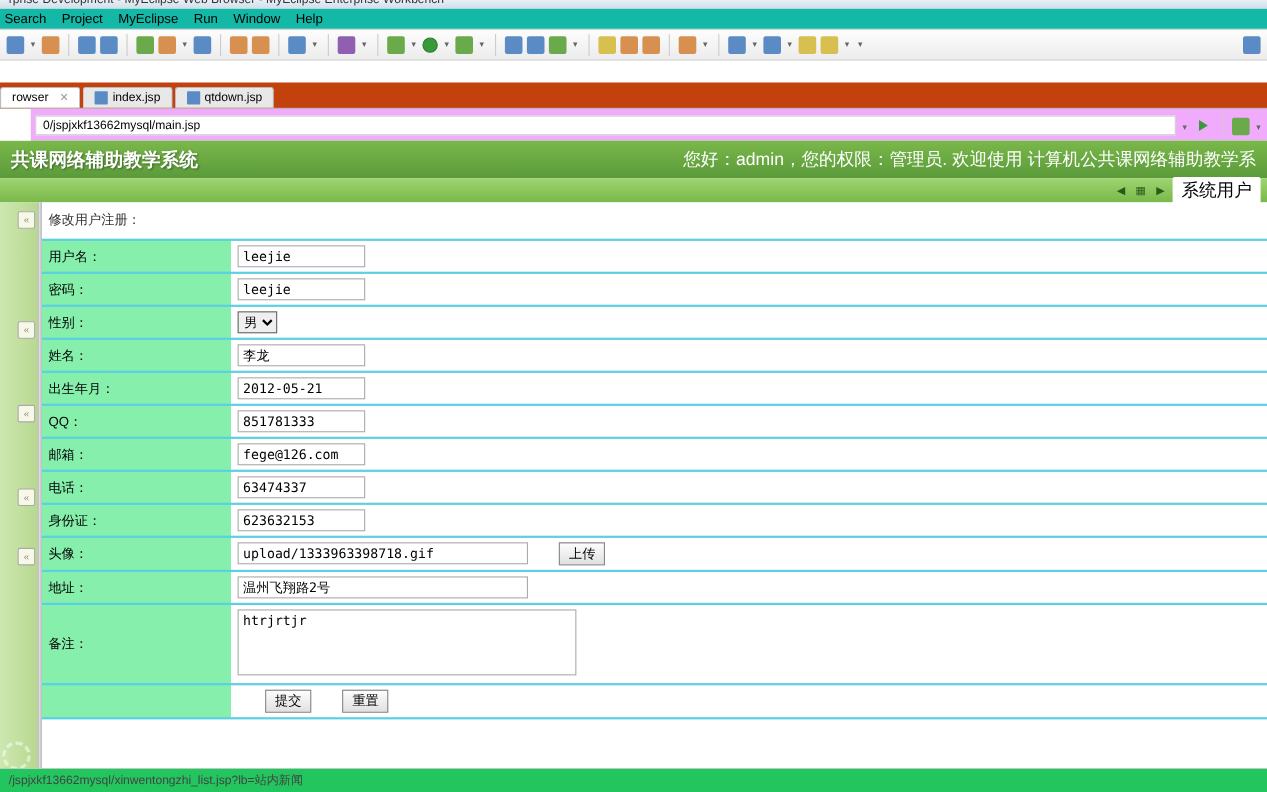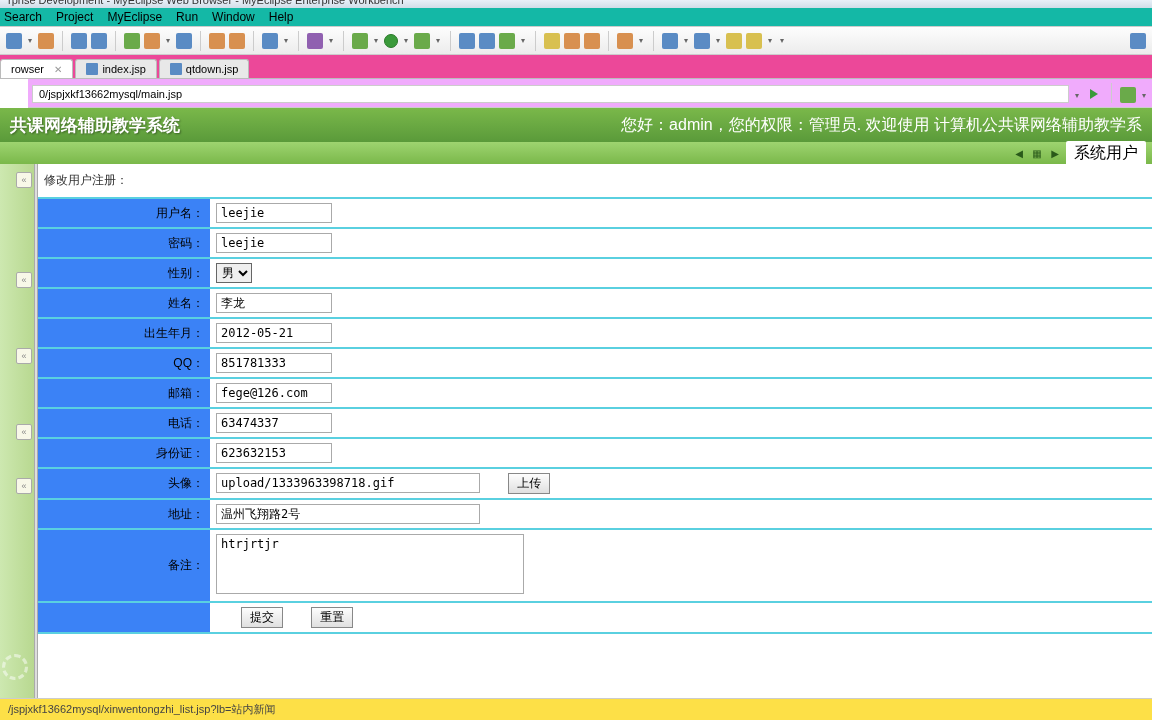--- a/index.html
+++ b/index.html
@@ -9,21 +9,21 @@
 .menu-bar { background: #14b8a6; padding: 2px 4px; border-bottom: 1px solid #ccc; display: flex; gap: 14px; }
 .menu-bar span { cursor: default; }
 
 .toolbar { background: linear-gradient(#fdfdfd,#ececec); border-bottom: 1px solid #ccc; height: 28px; display: flex; align-items: center; padding: 0 6px; gap: 4px; }
 .tb-sep { width:1px; height:20px; background:#ccc; margin:0 4px; }
 .tb-icon { width:16px; height:16px; display:inline-block; border-radius:2px; position:relative; }
 .tb-drop { width:8px; height:16px; display:inline-flex; align-items:center; justify-content:center; color:#666; font-size:8px; }
 .ico-blue{background:#5a8bc4;} .ico-orange{background:#d89050;} .ico-green{background:#6aaa4a;} .ico-yellow{background:#d8c050;} .ico-purple{background:#9060b0;}
 .green-circle{width:14px;height:14px;border-radius:50%;background:#3a9a3a;border:1px solid #2a7a2a;}
 
-.tabs { background:#ec4899; border-bottom:1px solid #bbb; display:flex; height:24px; align-items:flex-end; }
+.tabs { background:#c2410c; border-bottom:1px solid #bbb; display:flex; height:24px; align-items:flex-end;margin-top:20px; }
 .tab { background:#e8e8e8; border:1px solid #bbb; border-bottom:none; padding:3px 10px; margin-right:2px; display:flex; align-items:center; gap:4px; border-radius:3px 3px 0 0; font-size:11px; }
 .tab.active{background:#fff;}
 .tab .x{color:#999;font-size:10px;margin-left:6px;}
 .tab-ico{width:12px;height:12px;display:inline-block;background:#5a8bc4;border-radius:1px;}
 
 .addr-bar { background:#f0abfc; border-bottom:1px solid #ccc; padding:4px; display:flex; align-items:flex-end; gap:4px;margin-left:28px; }
 .addr-input { flex:1; border:1px solid #ccc; padding:2px 6px; font-size:11px; background:#fff; }
 .addr-btn { width:18px; height:18px; display:flex; align-items:center; justify-content:center; }
 .play-tri{width:0;height:0;border-left:8px solid #3a9a3a;border-top:5px solid transparent;border-bottom:5px solid transparent;}
 
@@ -41,29 +41,29 @@
 .sidebar-deco{position:absolute;bottom:8px;left:2px;width:30px;height:40px;opacity:.5;}
 .gear{width:26px;height:26px;border:3px dashed #fff;border-radius:50%;}
 
 .sidebar-divider { width:4px; background:#ddd; border-left:1px solid #aaa; border-right:1px solid #aaa; }
 
 .content { flex:1; background:#fff; overflow:auto; }
 .section-title { padding:8px 6px; font-size:12px; color:#333; }
 .form-table { width:100%; border-collapse:collapse; }
 .form-table td { border-top:2px solid #5ad0e0; border-bottom:2px solid #5ad0e0; padding:4px 6px; font-size:12px; }
 .form-table tr:first-child td { border-top:2px solid #5ad0e0; }
-.label-cell { width:172px; background:#3b82f6;text-align:right; }
+.label-cell { width:172px; background:#86efac; }
 .input-cell { background:#fff; }
 .txt { border:1px solid #aaa; padding:2px 4px; font-size:12px; font-family:"SimSun",monospace; width:116px; }
 .txt-wide { width:264px; }
 .sel { border:1px solid #666; font-size:12px; padding:1px; }
 .ta { border:1px solid #aaa; width:308px; height:60px; font-size:12px; font-family:"SimSun",monospace; padding:2px 4px; resize:none; }
 .btn { border:1px solid #888; background:linear-gradient(#fdfdfd,#e0e0e0); padding:1px 8px; font-size:12px; cursor:pointer;margin-left:25px; }
 
-.status-bar { position:fixed; bottom:0; left:0; right:0; height:22px; background:#fde047; border-top:1px solid #ccc; padding:3px 8px; font-size:11px; color:#444; display:flex; align-items:center; }
+.status-bar { position:fixed; bottom:0; left:0; right:0; height:22px; background:#22c55e; border-top:1px solid #ccc; padding:3px 8px; font-size:11px; color:#444; display:flex; align-items:center; }
 .content::-webkit-scrollbar{width:16px;} .content::-webkit-scrollbar-track{background:#f0f0f0;} .content::-webkit-scrollbar-thumb{background:#c0c0c0;border:1px solid #a0a0a0;}
 </style>
 </head>
 <body>
 
 <div class="window-title">
   <span>rprise Development - MyEclipse Web Browser - MyEclipse Enterprise Workbench</span>
 </div>
 
 <div class="menu-bar">

